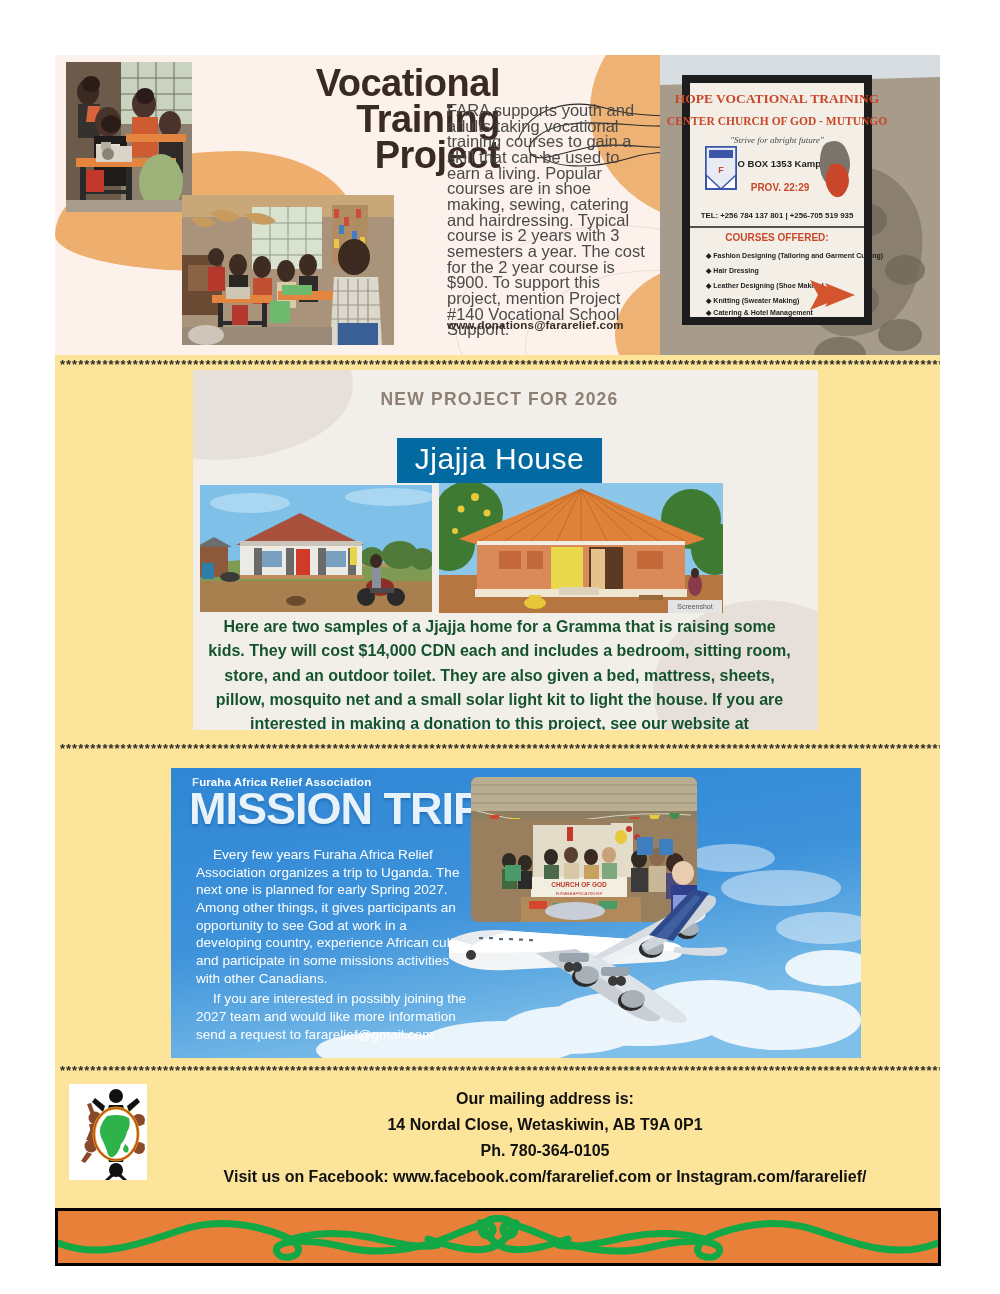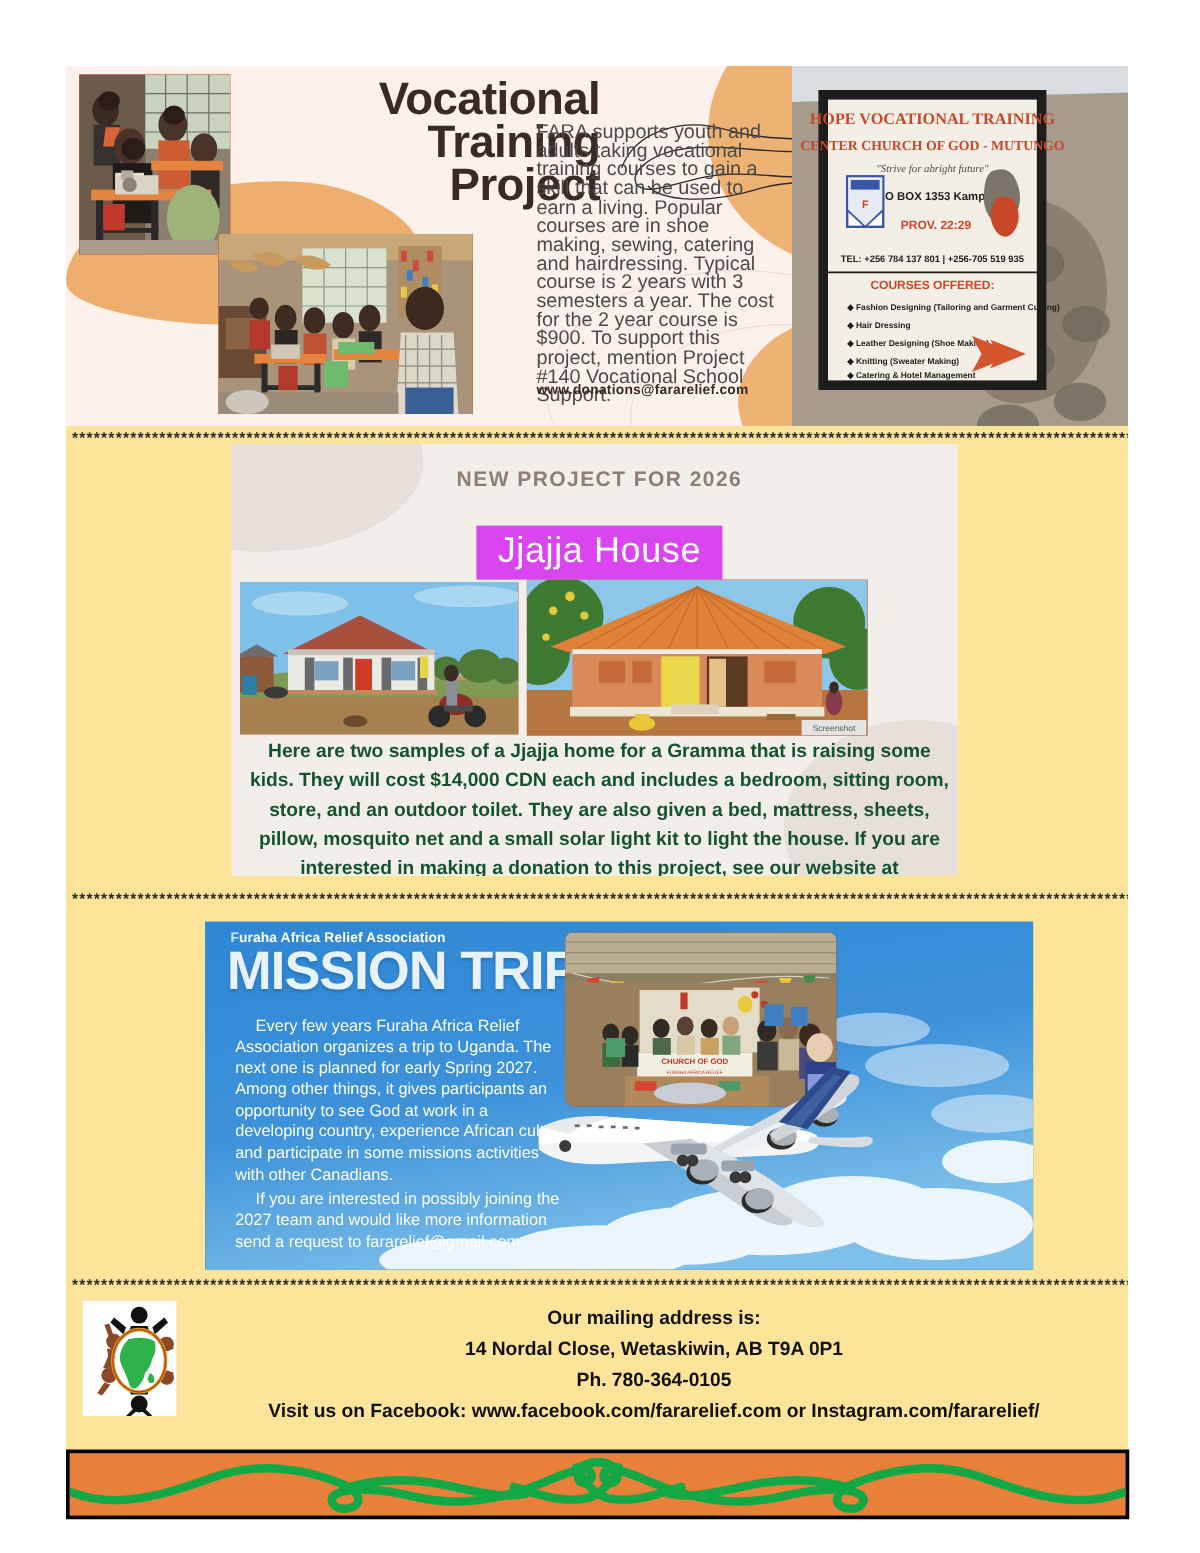--- a/index.html
+++ b/index.html
@@ -14,21 +14,21 @@
   .blob-orange-2{position:absolute;left:535px;top:-60px;width:260px;height:230px;
     background:#eeb374;border-radius:50%;}
   .blob-orange-3{position:absolute;left:560px;top:205px;width:190px;height:150px;
     background:#eeb374;border-radius:55% 45% 40% 60% / 50% 55% 45% 50%;}
   .blob-pink-1{position:absolute;left:400px;top:170px;width:320px;height:200px;
     border:1px solid #f0dcd6;border-radius:50%;}
   .blob-pink-2{position:absolute;left:470px;top:215px;width:260px;height:150px;
     border:1px solid #f0dcd6;border-radius:50%;}
   .squiggle{position:absolute;left:455px;top:45px;width:210px;height:75px;}
 
-  .photo{position:absolute;overflow:hidden;background:#c2410c;}
+  .photo{position:absolute;overflow:hidden;background:#a21caf;}
   .photo svg{display:block;width:100%;height:100%;}
 
   .vt-title{position:absolute;left:155px;top:10px;width:290px;
     text-align:right;font-weight:bold;font-size:38px;line-height:0.95;
     color:#3a2a24;letter-spacing:-0.5px;}
   .vt-title .l2{padding-right:0px;}
   .vt-body{position:absolute;left:392px;top:48px;width:200px;
     font-size:16.5px;line-height:0.95;color:#4a4a4a;}
   .vt-url{position:absolute;left:392px;top:264px;width:240px;
     font-size:11.5px;font-weight:bold;color:#3a2a24;letter-spacing:0.2px;}
@@ -36,29 +36,29 @@
   
   .aster{position:absolute;font-size:13px;letter-spacing:1.0px;color:#2a2a2a;
     white-space:nowrap;overflow:hidden;font-family:"Liberation Sans", sans-serif;
     font-weight:bold;line-height:1;}
 
   
   .yellow-band{position:absolute;left:55px;width:885px;background:#fce49a;}
 
   
   .jj-panel{position:absolute;left:193px;top:370px;width:605px;height:360px;
-    background:#f2efea;overflow:hidden;}
+    background:#f2efea;overflow:hidden;padding-left:20px;}
   .jj-blob{position:absolute;left:-70px;top:-60px;width:230px;height:150px;
     background:#e7e0da;border-radius:50% 50% 60% 40% / 60% 50% 50% 40%;}
   .jj-blob2{position:absolute;left:460px;top:230px;width:220px;height:180px;
     background:#e7e0da;border-radius:50%;}
   .jj-sub{position:absolute;left:0;top:19px;width:613px;text-align:center;
     font-size:17.5px;font-weight:bold;letter-spacing:1.2px;color:#8d7f74;}
   .jj-title-wrap{position:absolute;left:0;top:68px;width:613px;text-align:center;}
-  .jj-title{display:inline-block;background:#d946ef;color:#ffffff;
+  .jj-title{display:inline-block;background:#0369a1;color:#ffffff;
     font-size:30px;padding:4px 18px 7px 18px;letter-spacing:0.5px;}
   .jj-body{position:absolute;left:10px;top:245px;width:593px;text-align:center;
     font-size:16px;font-weight:bold;line-height:1.52;color:#14532d;}
 
   
   .mt-panel{position:absolute;left:129px;top:768px;width:690px;height:290px;
     overflow:hidden;background:#2f86d4;margin-left:42px;}
   .mt-sky{position:absolute;inset:0;}
   .mt-assoc{position:absolute;left:21px;top:8px;font-size:11.5px;font-weight:bold;
     color:#ffffff;letter-spacing:0.1px;}

